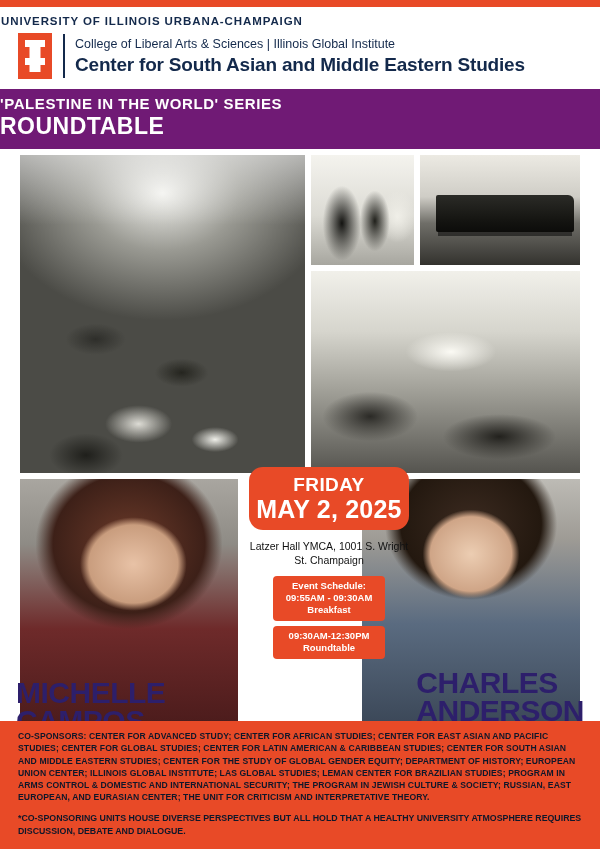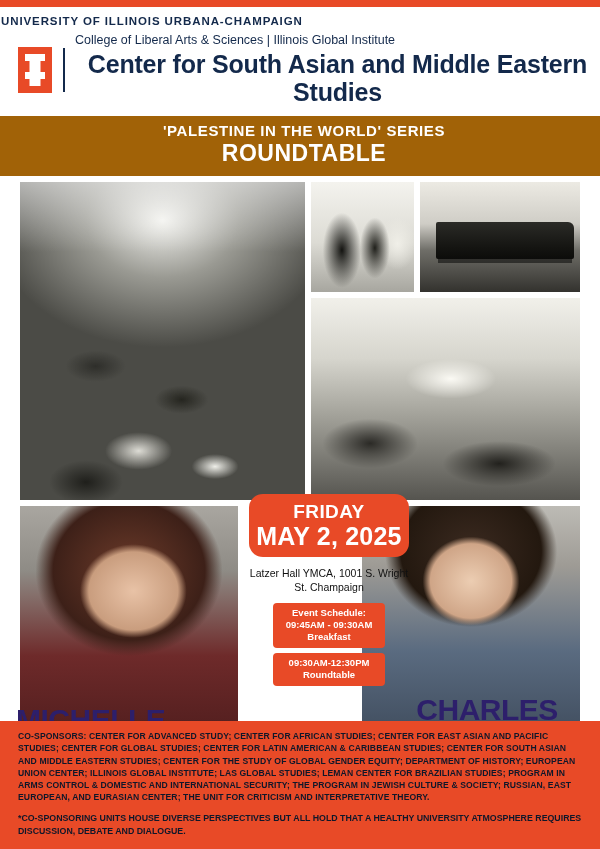--- a/index.html
+++ b/index.html
@@ -73,32 +73,30 @@
     flex: 0 0 auto;
   }
   .brand-text { line-height: 1.12; }
   .brand-line1 {
     font-size: 12.5px;
     color: #13294b;
     font-weight: normal;
     margin-bottom: 3px;
   }
   .brand-line2 {
-    font-size: 25px;
+    font-size: 19px;
     color: #13294b;
     font-weight: bold;
     letter-spacing: -0.2px;
-    text-align: center;
   }
   
   .title-band {
     margin: 4px 0 0 0;
-    background: #a16207;
-    text-align: center;
-    padding: 6px 0 9px 8px;
+    background: #701a75;
+    padding: 6px 0 9px 0;
     color: #ffffff;
   }
   .series-line {
     font-size: 15px;
     font-weight: bold;
     letter-spacing: 0.6px;
   }
   .roundtable-line {
     font-size: 23px;
     font-weight: bold;
@@ -398,21 +396,21 @@
       <div class="date-box">
         <div class="date-friday">FRIDAY</div>
         <div class="date-main">MAY 2, 2025</div>
       </div>
       <div class="venue">
         <b>Latzer Hall</b>
         <span>YMCA, 1001 S. Wright St. Champaign</span>
       </div>
       <div class="sched-box">
         <div>Event Schedule:</div>
-        <div>09:45AM - 09:30AM</div>
+        <div>09:55AM - 09:30AM</div>
         <div>Breakfast</div>
       </div>
       <div class="sched-box2">
         <div>09:30AM-12:30PM</div>
         <div>Roundtable</div>
       </div>
     </div>
   </div>
 
   <div class="footer">

